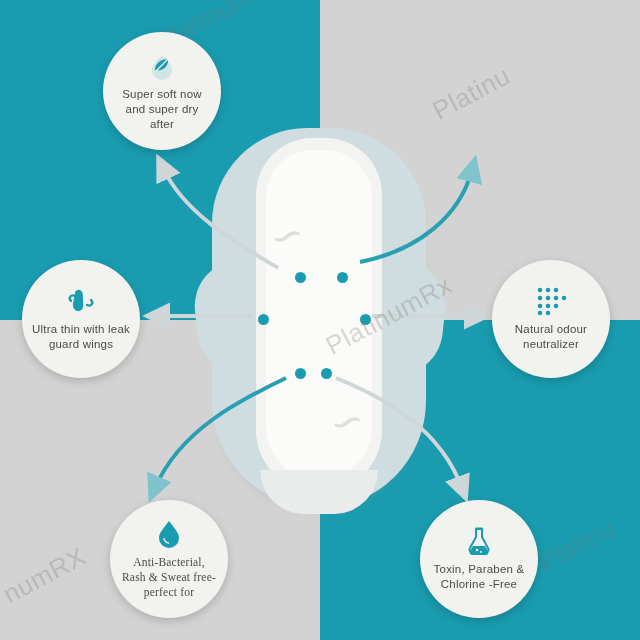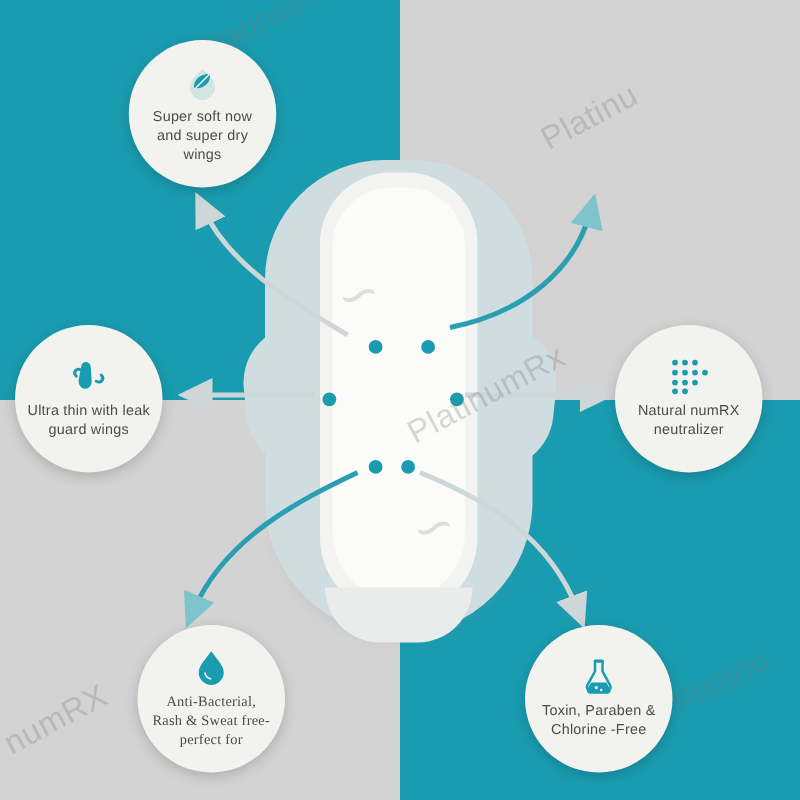--- a/index.html
+++ b/index.html
@@ -94,21 +94,21 @@
     color:#4b4b4b;
     box-sizing:border-box;
   }
   .bubble .icon{margin-bottom:6px;line-height:0;}
   .bubble .label{
     font-size:11.5px;line-height:15px;letter-spacing:0.2px;
     padding:0 10px;
   }
   .b-tl{left:103px;top:32px;width:118px;height:118px;}
   .b-tr{left:411px;top:32px;width:118px;height:118px;}
-  .b-ml{left:12px;top:260px;width:118px;height:118px;}
+  .b-ml{left:22px;top:260px;width:118px;height:118px;}
   .b-mr{left:492px;top:260px;width:118px;height:118px;}
   .b-bl{left:110px;top:500px;width:118px;height:118px;font-family:Liberation Serif, serif;}
   .b-br{left:420px;top:500px;width:118px;height:118px;}
 
   .ml-label{font-size:11.5px;line-height:15px;}
   .absorb .big{color:#1a9cb0;font-size:15px;font-weight:bold;}
   .absorb .unit{color:#1a9cb0;font-size:10px;}
 
   
   .wm{
@@ -196,21 +196,21 @@
   <div class="wm-logo wml3">∽</div>
 
   <div class="bubble b-tl">
     <span class="icon">
       <svg width="30" height="30" viewBox="0 0 30 30">
         <path d="M15 4 C9 10 5 14 5 19 a10 10 0 0 0 20 0 C25 14 21 10 15 4 Z" fill="#1a9cb0" opacity="0.15"></path>
         <path d="M21 8 C14 8 8 12 8 19 c5 2 14 -2 13 -11 Z" fill="#1a9cb0"></path>
         <path d="M21 8 C17 12 13 16 9 20" stroke="#f2f2ef" stroke-width="1.3" fill="none"></path>
       </svg>
     </span>
-    <span class="label">Super soft now and super dry wings</span>
+    <span class="label">Super soft now and super dry after</span>
   </div>
 
 
   <div class="bubble b-ml">
     <span class="icon">
       <svg width="30" height="30" viewBox="0 0 30 30">
         <path d="M13 4 c4 -2 7 1 6 5 l-3 10 c-1 4 -5 6 -8 4 c-3 -2 -3 -6 -1 -9 Z" fill="#1a9cb0" transform="rotate(-20 15 15)"></path>
         <path d="M9 10 c-4 -2 -7 2 -4 5" stroke="#1a9cb0" stroke-width="2.4" fill="none" stroke-linecap="round"></path>
         <path d="M21 19 c4 2 7 -2 4 -5" stroke="#1a9cb0" stroke-width="2.4" fill="none" stroke-linecap="round"></path>
       </svg>
@@ -230,21 +230,21 @@
             <circle cx="22" cy="12" r="2.3"></circle>
             <circle cx="30" cy="12" r="2.3"></circle>
           <circle cx="6" cy="20" r="2.3"></circle>
             <circle cx="14" cy="20" r="2.3"></circle>
             <circle cx="22" cy="20" r="2.3"></circle>
           <circle cx="6" cy="27" r="2.3"></circle>
             <circle cx="14" cy="27" r="2.3"></circle>
         </g>
       </svg>
     </span>
-    <span class="label">Natural numRX neutralizer</span>
+    <span class="label">Natural odour neutralizer</span>
   </div>
 
   <div class="bubble b-bl">
     <span class="icon">
       <svg width="26" height="30" viewBox="0 0 26 30">
         <path d="M13 2 C7 10 3 14 3 19 a10 10 0 0 0 20 0 C23 14 19 10 13 2 Z" fill="#1a9cb0"></path>
         <path d="M8 19 a5 5 0 0 0 5 5" stroke="#f2f2ef" stroke-width="1.4" fill="none"></path>
       </svg>
     </span>
     <span class="label">Anti-Bacterial, Rash &amp; Sweat free-perfect for</span>

